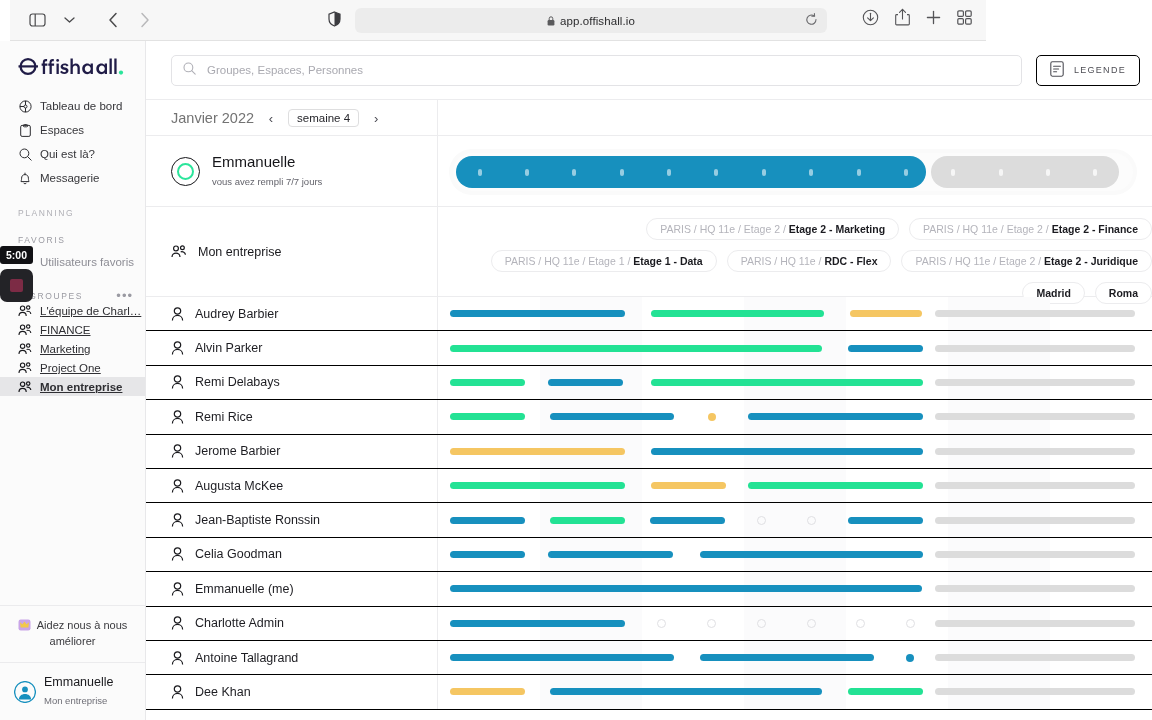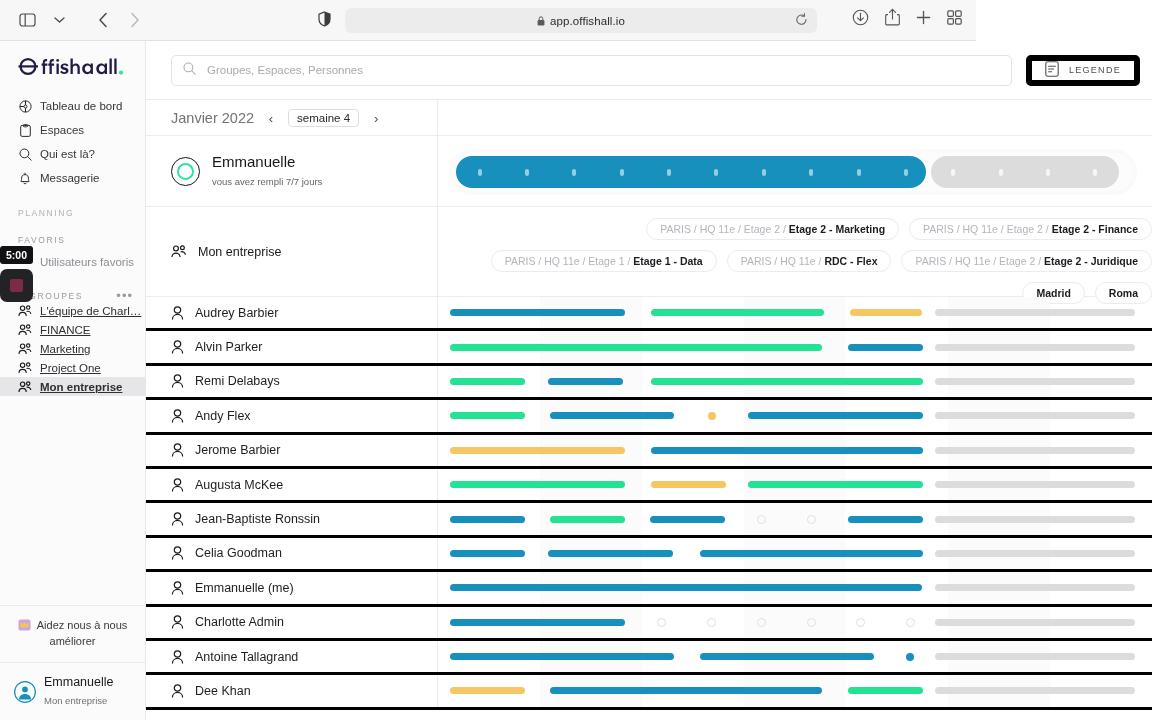--- a/index.html
+++ b/index.html
@@ -6,21 +6,21 @@
   html, body {
     width: 1152px; height: 720px;
     font-family: "Liberation Sans", sans-serif;
     background: #ffffff;
     overflow: hidden;
   }
   .app { position: relative; width: 1152px; height: 720px; }
 
   
   .browser-bar {
-    position: absolute; left: 0; top: 0; width: 976px; height: 41px;
+    position: absolute; left: 10px; top: 0; width: 976px; height: 41px;
     background: #f7f7f7; border-bottom: 1px solid #e2e2e2;
     display: flex; align-items: center;
   }
   .chrome-left { display: flex; align-items: center; gap: 2px; padding-left: 12px; }
   .chrome-btn {
     width: 30px; height: 26px; display: flex; align-items: center; justify-content: center;
     color: #4a4a4c; border-radius: 5px;
   }
   .chrome-btn.dim { color: #b9b9bb; }
   .url-wrap { position: absolute; left: 318px; top: 8px; display: flex; align-items: center; gap: 14px; }
@@ -101,21 +101,21 @@
   .topbar {
     height: 59px; border-bottom: 1px solid #ececee;
     display: flex; align-items: center; padding: 0 12px 0 25px; gap: 14px;
   }
   .search {
     flex: 1; height: 31px; border: 1px solid #e3e3e6; border-radius: 5px;
     display: flex; align-items: center; gap: 11px; padding: 0 11px; background: #fff;
   }
   .search .ph { font-size: 11.5px; color: #a9a9b0; }
   .legend-btn {
-    height: 31px; border: 6px solid #000000; border-radius: 5px; background: #fff;
+    height: 31px; border: 1px solid #000000; border-radius: 5px; background: #fff;
     display: flex; align-items: center; gap: 10px; padding: 0 13px;
     font-size: 9px; letter-spacing: 1.3px; color: #4e4e55;
   }
 
   
   .weekbar { height: 36px; display: flex; border-bottom: 1px solid #ececee; }
   .weekbar .left {
     width: 292px; display: flex; align-items: center; gap: 10px; padding-left: 25px;
     border-right: 1px solid #ececee; height: 36px;
   }
@@ -177,21 +177,21 @@
   .grp-right { flex: 1; padding: 11px 0 0 12px; }
   .chips { display: flex; flex-wrap: wrap; gap: 10px 10px; justify-content: flex-end; }
   .chip {
     border: 1px solid #ececee; border-radius: 13px; padding: 4px 13px;
     font-size: 10.5px; color: #b4b4bb; background: #fff; white-space: nowrap;
   }
   .chip b { color: #1b1b20; font-weight: bold; }
 
   
   .rows { position: relative; }
-  .prow { height: 34.4px; display: flex; border-bottom: 3px solid #000000; }
+  .prow { height: 34.4px; display: flex; border-bottom: 1px solid #000000; }
   .prow .pleft {
     width: 292px; border-right: 1px solid #ececee; display: flex; align-items: center;
     gap: 11px; padding-left: 25px; font-size: 12.5px; color: #1d1d22;
   }
   .pleft .pic { color: #19191d; display: flex; }
   .ptimeline { flex: 1; position: relative; }
   .colgrid { position: absolute; inset: 0; display: flex; }
   .colgrid i { flex: 1; }
   .colgrid i.shade { background: #fbfbfc; }
   .bar {
@@ -631,21 +631,21 @@
           </div>
         </div>
         <div class="prow">
           <div class="pleft">
             <span class="pic">
               <svg width="13" height="14" viewBox="0 0 13 14">
                 <circle cx="6.5" cy="4" r="3.2" fill="none" stroke="#19191d" stroke-width="1.2"></circle>
                 <path d="M1.4 13.4 c0-2.9 2.3-5 5.1-5 s5.1 2.1 5.1 5" fill="none" stroke="#19191d" stroke-width="1.2"></path>
               </svg>
             </span>
-            <span>Andy Flex</span>
+            <span>Remi Rice</span>
           </div>
           <div class="ptimeline">
             <div class="colgrid">
               <i></i>
               <i class="shade"></i>
               <i></i>
               <i class="shade"></i>
               <i></i>
               <i class="shade"></i>
               <i></i>

